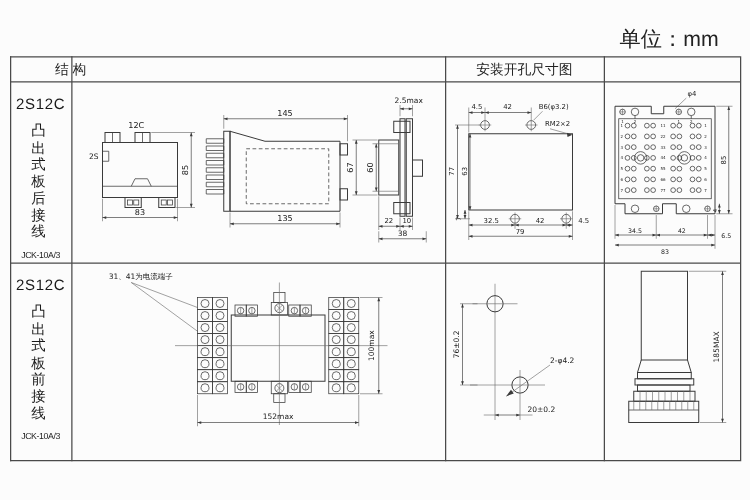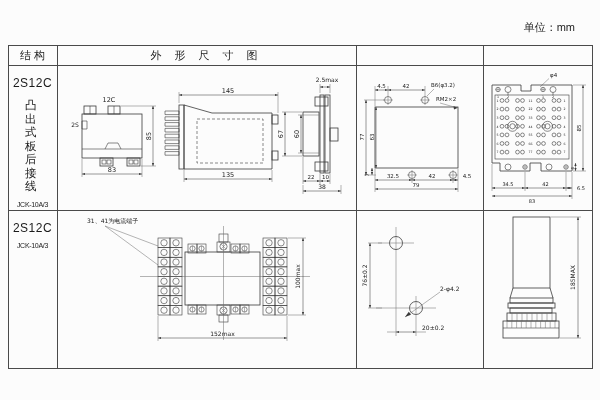--- a/index.html
+++ b/index.html
@@ -12,50 +12,51 @@
   .vtext{width:15px;margin:9px auto 0 auto;font-size:11.5px;line-height:1.18;
          text-align:left;word-break:break-all;}
   .code{font-size:7px;margin-top:7px;letter-spacing:-0.3px;}
   svg{position:absolute;overflow:visible;}
   svg text{font-family:"DejaVu Sans","Liberation Sans",sans-serif;fill:#1a1a1a;}
   .s{stroke:#3a3a3a;stroke-width:0.8;fill:none;}
   .sw{stroke:#3a3a3a;stroke-width:0.6;fill:none;}
   .thin{stroke:#6a6a6a;stroke-width:0.5;fill:none;}
   .dm{stroke:#444;stroke-width:0.55;fill:none;}
   .dash{stroke:#3a3a3a;stroke-width:0.6;fill:none;stroke-dasharray:3,2;}
-  .unit{position:absolute;font-size:11px;color:#222;margin-left:36px;}
+  .unit{position:absolute;font-size:17px;color:#222;margin-left:36px;}
 </style>
 </head>
 <body>
 
 <div id="screen">
 
   <div class="unit" style="right:25px;top:20px;">单位：mm</div>
 
   <div class="tline" style="left:8px;top:45px;width:584px;height:1px;"></div>
   <div class="tline" style="left:8px;top:368px;width:584px;height:1px;"></div>
   <div class="tline" style="left:8px;top:45px;width:1px;height:324px;"></div>
   <div class="tline" style="left:592px;top:45px;width:1px;height:324px;"></div>
   <div class="tline" style="left:8px;top:65px;width:584px;height:1px;"></div>
   <div class="tline" style="left:8px;top:210px;width:584px;height:1px;"></div>
   <div class="tline" style="left:57px;top:45px;width:1px;height:324px;"></div>
   <div class="tline" style="left:356px;top:45px;width:1px;height:324px;"></div>
   <div class="tline" style="left:483px;top:45px;width:1px;height:324px;"></div>
 
-  <div class="hdr" style="left:8px;top:48px;width:49px;">结 构</div>
-  <div class="hdr" style="left:57px;top:48px;width:299px;letter-spacing:5px;">外 形 尺 寸 图</div>
+  <div class="hdr" style="left:8px;top:48px;width:49px;padding-left:24px;">结 构</div>
+  <div class="hdr" style="left:356px;top:48px;width:127px;">安装开孔尺寸图</div>
 
   <div class="struct-cell" style="top:67px;height:141px;">
     <div class="model">2S12C</div>
     <div class="vtext">凸出式板后接线</div>
     <div class="code">JCK-10A/3</div>
   </div>
 
   <div class="struct-cell" style="top:212px;height:154px;">
     <div class="model">2S12C</div>
+    <div class="vtext">凸出式板前接线</div>
     <div class="code">JCK-10A/3</div>
   </div>
 
   <svg style="left:57px;top:65px;" width="299" height="145" viewBox="0 0 299 145">
 
     <g>
       <text x="52" y="37" font-size="6.5" text-anchor="middle">12C</text>
       <rect class="s" x="27" y="41" width="12" height="8"></rect>
         <line class="sw" x1="33" y1="41" x2="33" y2="49"></line>
       <rect class="s" x="51" y="41" width="12" height="8"></rect>

